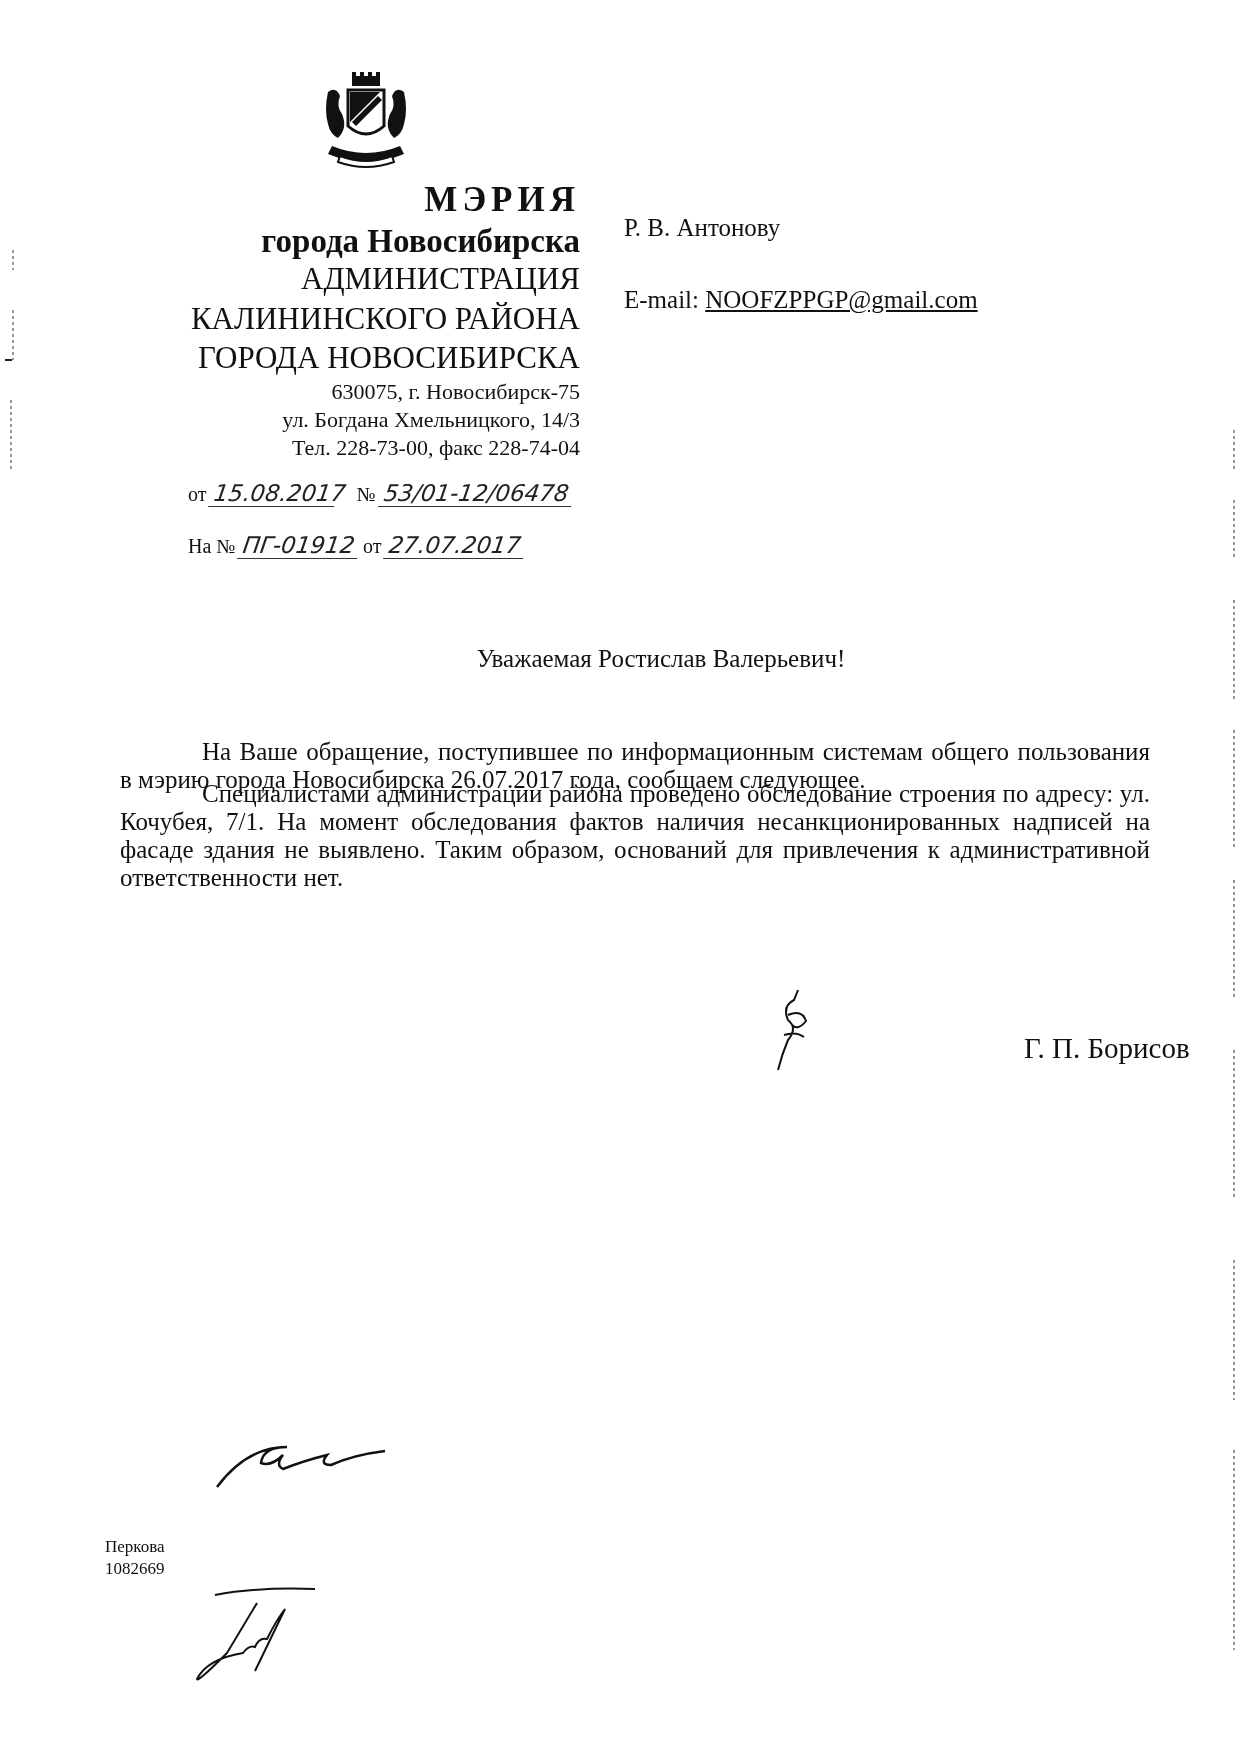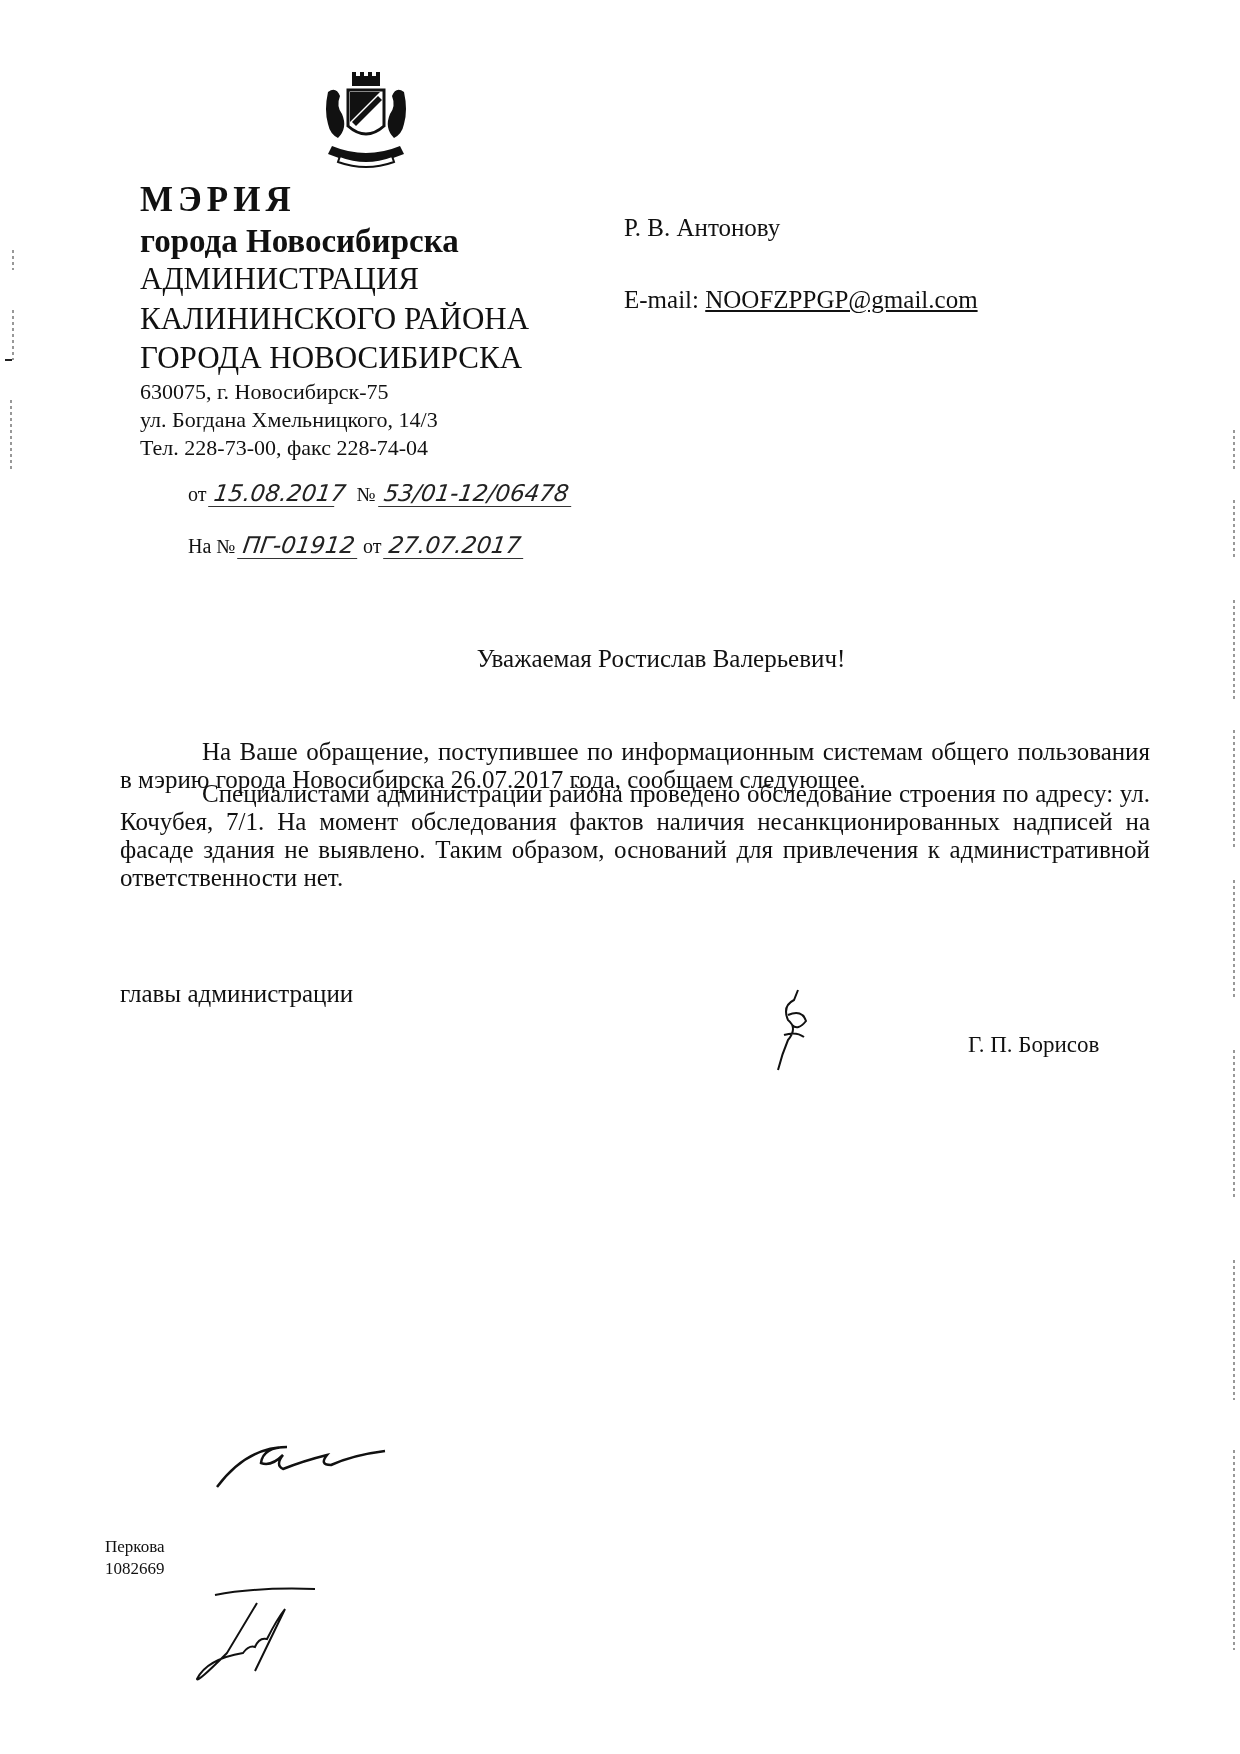--- a/index.html
+++ b/index.html
@@ -1,19 +1,19 @@
 <!DOCTYPE html>
 <html><head>
 <meta charset="utf-8">
 <style>
   html, body { margin: 0; padding: 0; background: #ffffff; }
   body { width: 1240px; height: 1754px; position: relative; overflow: hidden;
          font-family: "Liberation Serif", "DejaVu Serif", serif; color: #111; }
   .abs { position: absolute; }
-  .center { text-align: left; }
+  .center { text-align: right; }
 
   
   #coat { left: 318px; top: 72px; width: 96px; height: 100px; }
   .lh-title { left: 140px; width: 440px; font-weight: bold; letter-spacing: 5px; font-size: 35px; top: 180px; }
   .lh-city { left: 140px; width: 440px; font-weight: bold; font-size: 33px; top: 223px; }
   .lh-line { left: 140px; width: 440px; font-size: 31px; line-height: 36px; }
   .lh-small { left: 140px; width: 440px; font-size: 22px; line-height: 28px; }
 
   .reg { font-size: 20px; }
   .hand { font-family: "DejaVu Sans", sans-serif; font-style: italic; font-size: 23px; color: #222;
@@ -21,21 +21,21 @@
 
   
   .addr { left: 624px; font-size: 25px; }
   .email { text-decoration: underline; }
 
   
   .greeting { left: 0; width: 1240px; font-size: 25px; top: 645px; text-align: center; padding-left: 82px; box-sizing: border-box; }
   .para { left: 120px; width: 1030px; font-size: 25px; line-height: 28px; text-align: justify; text-indent: 82px; }
 
   .sig-left { left: 120px; font-size: 25px; line-height: 32px; top: 978px; }
-  .sig-name { left: 968px; top: 1032px; font-size: 23px; }
+  .sig-name { left: 1024px; top: 1032px; font-size: 29px; }
   .exec { left: 105px; font-size: 17px; line-height: 22px; top: 1536px; }
 
   .scan-marks { right: 0; top: 0; width: 40px; height: 1754px; }
 </style>
 </head>
 <body>
 
 <svg id="coat" class="abs" viewBox="0 0 96 100">
   <g fill="#111">
     <rect x="34" y="4" width="28" height="10"></rect>
@@ -79,21 +79,20 @@
 <div class="abs addr" style="top:286px">
   <span>E-mail:</span>
   <span class="email">NOOFZPPGP@gmail.com</span>
 </div>
 
 <div class="abs greeting">Уважаемая Ростислав Валерьевич!</div>
 <div class="abs para" style="top:738px">На Ваше обращение, поступившее по информационным системам общего пользования в мэрию города Новосибирска 26.07.2017 года, сообщаем следующее.</div>
 <div class="abs para" style="top:780px">Специалистами администрации района проведено обследование строения по адресу: ул. Кочубея, 7/1. На момент обследования фактов наличия несанкционированных надписей на фасаде здания не выявлено. Таким образом, оснований для привлечения к административной ответственности нет.</div>
 
 <div class="abs sig-left">
-  <div>главы администрации</div>
 </div>
 <svg class="abs" style="left:770px; top:985px;" width="50" height="90" viewBox="0 0 50 90">
   <path d="M28 5 l-4 10 q-12 6 -6 20 q10 8 0 20 q-6 14 -10 30 M18 30 q14 -6 18 6 q-8 10 -14 4 M14 50 q12 -4 20 2" fill="none" stroke="#111" stroke-width="2"></path>
 </svg>
 <div class="abs sig-name">Г. П. Борисов</div>
 
 <svg class="abs" style="left:215px; top:1425px;" width="190" height="70" viewBox="0 0 190 70">
   <path d="M2 62 q30 -40 70 -40 q-24 0 -26 16 q10 4 22 -8 q-8 10 0 14 q20 -8 44 -14 q-8 10 4 10 q22 -10 54 -14" fill="none" stroke="#111" stroke-width="2.5"></path>
 </svg>
 

